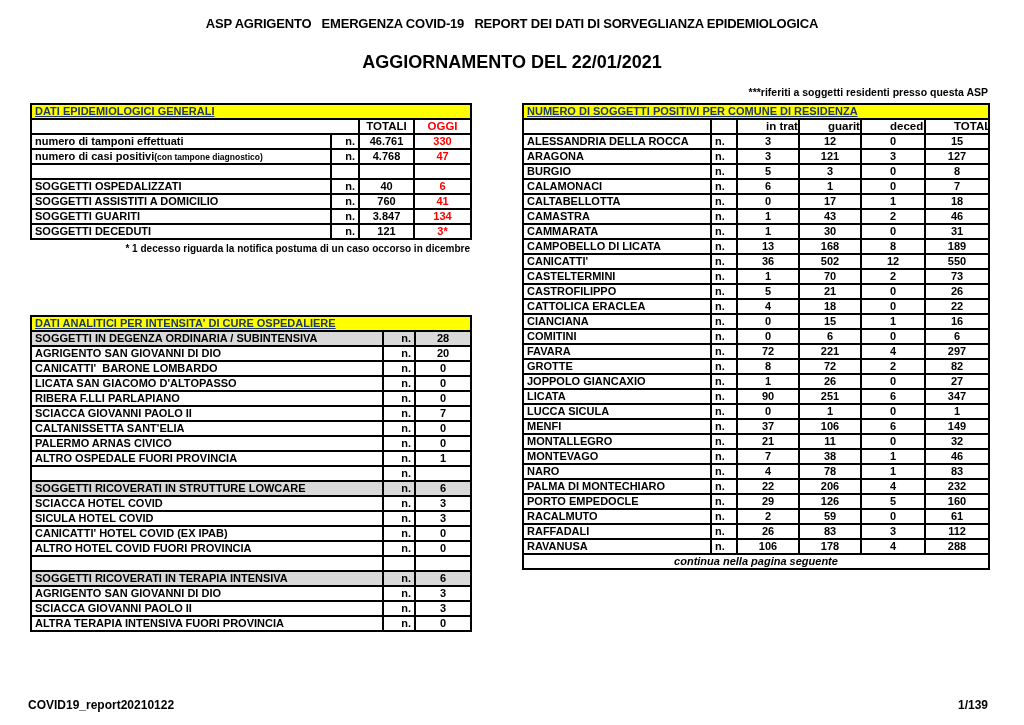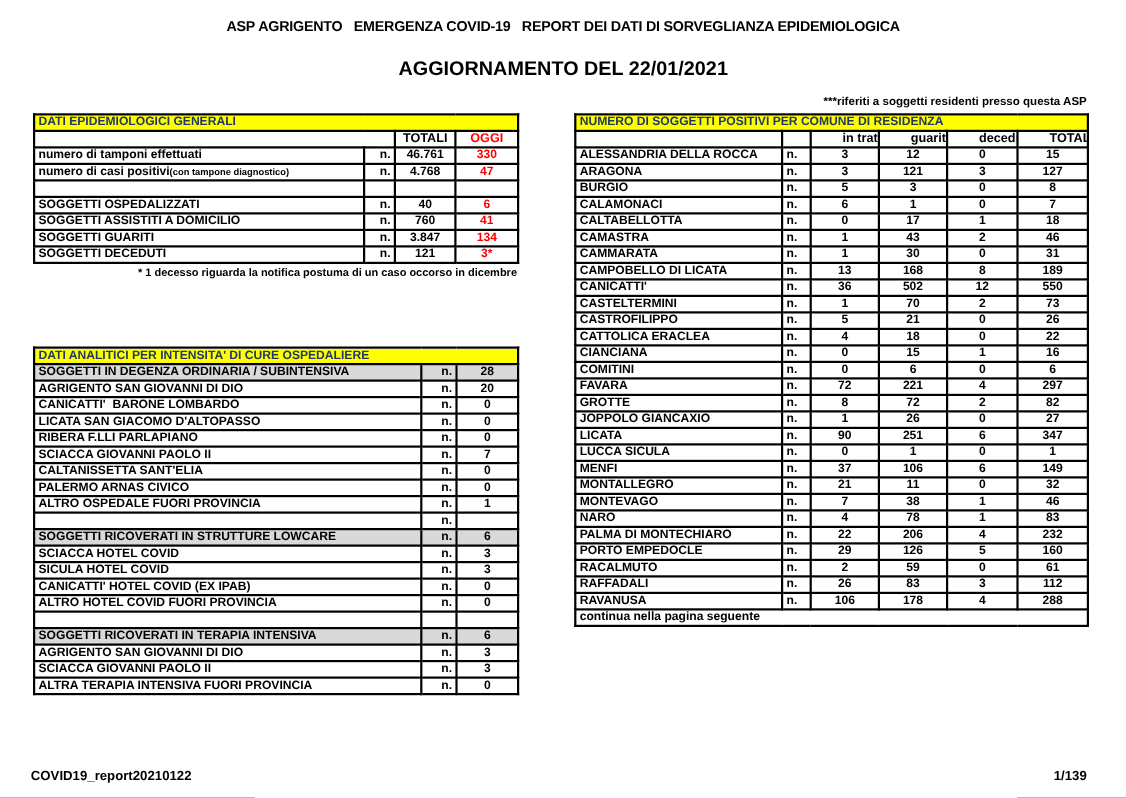--- a/index.html
+++ b/index.html
@@ -26,21 +26,21 @@
   .block-comuni{position:absolute;left:522px;top:103px;width:466px;}
   .footer-left{position:absolute;left:28px;top:698px;font-size:12px;}
   .footer-right{position:absolute;right:36px;top:698px;font-size:12px;}
 
   table.tbl{border-collapse:collapse;table-layout:fixed;border:2px solid var(--ink);}
   table.tbl td{
     border:2px solid var(--ink);font-size:11px;font-weight:700;line-height:1.05;
     padding:0 3px;height:15px;vertical-align:middle;overflow:hidden;white-space:pre;
   }
   td.title-cell{
-    background:var(--yellow);color:var(--navy);font-size:12px;height:17px;padding-left:4px;
+    background:var(--yellow);color:var(--navy);font-size:12px;height:17px;padding-left:4px;text-decoration:underline;
   }
   td.c-n{text-align:right;padding-right:2px;}
   td.c-num{text-align:center;}
   .red{color:var(--red);}
   .small-note{font-size:8.5px;}
 
   
   .tbl-general{width:440px;}
   .tbl-general td{height:16px;}
   .tbl-general .hdr{text-align:center;font-size:11.5px;}
@@ -50,21 +50,21 @@
   .tbl-hospital{width:440px;}
   .t-section td{background:var(--gray);}
   .t-section td.c-n,.t-section td.c-num{border-left:0;}
   .t-blank td.c-n{border-left:0;}
 
   
   .tbl-comuni{width:466px;}
   .tbl-comuni td{height:13.7px;}
   .tbl-comuni .hdr{text-align:center;font-size:11.5px;padding-left:28px;}
   .tbl-comuni td.c-n{text-align:left;padding-left:3px;}
-  td.continua-cell{text-align:left;font-size:11.5px;}
+  td.continua-cell{text-align:center;font-style:italic;font-size:11.5px;}
 
   .footnote{text-align:right;font-size:10px;margin-top:3px;width:440px;}
 </style>
 </head>
 <body>
 
 <div class="page">
 
   <div class="header-line">ASP AGRIGENTO   EMERGENZA COVID-19   REPORT DEI DATI DI SORVEGLIANZA EPIDEMIOLOGICA</div>
   <div class="subtitle">AGGIORNAMENTO DEL 22/01/2021</div>

